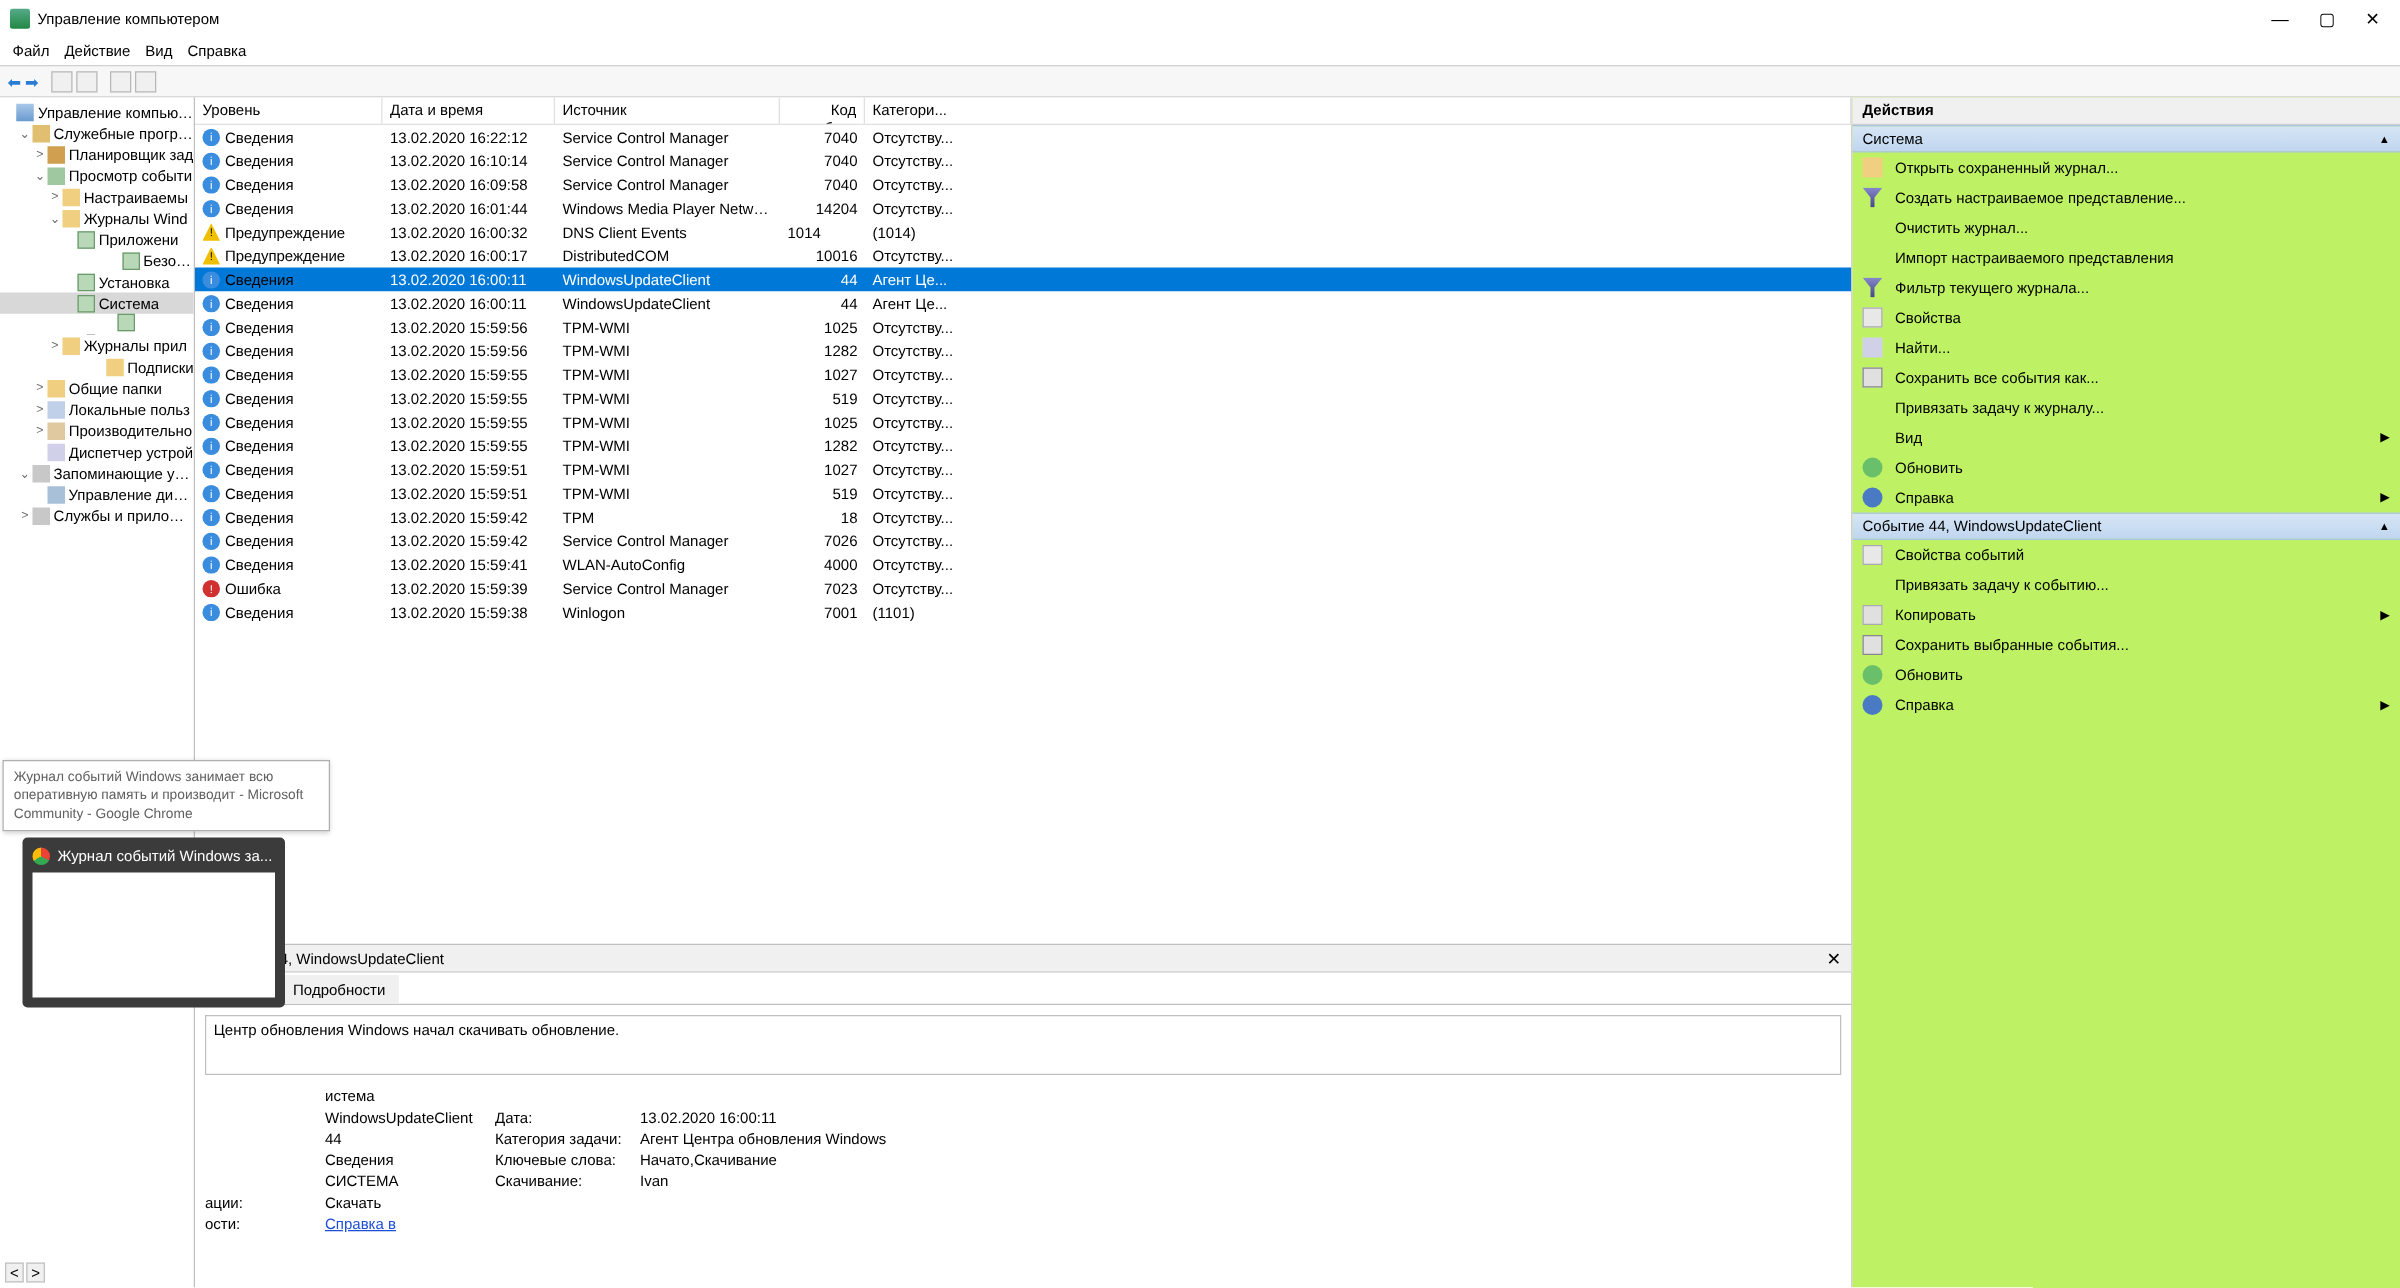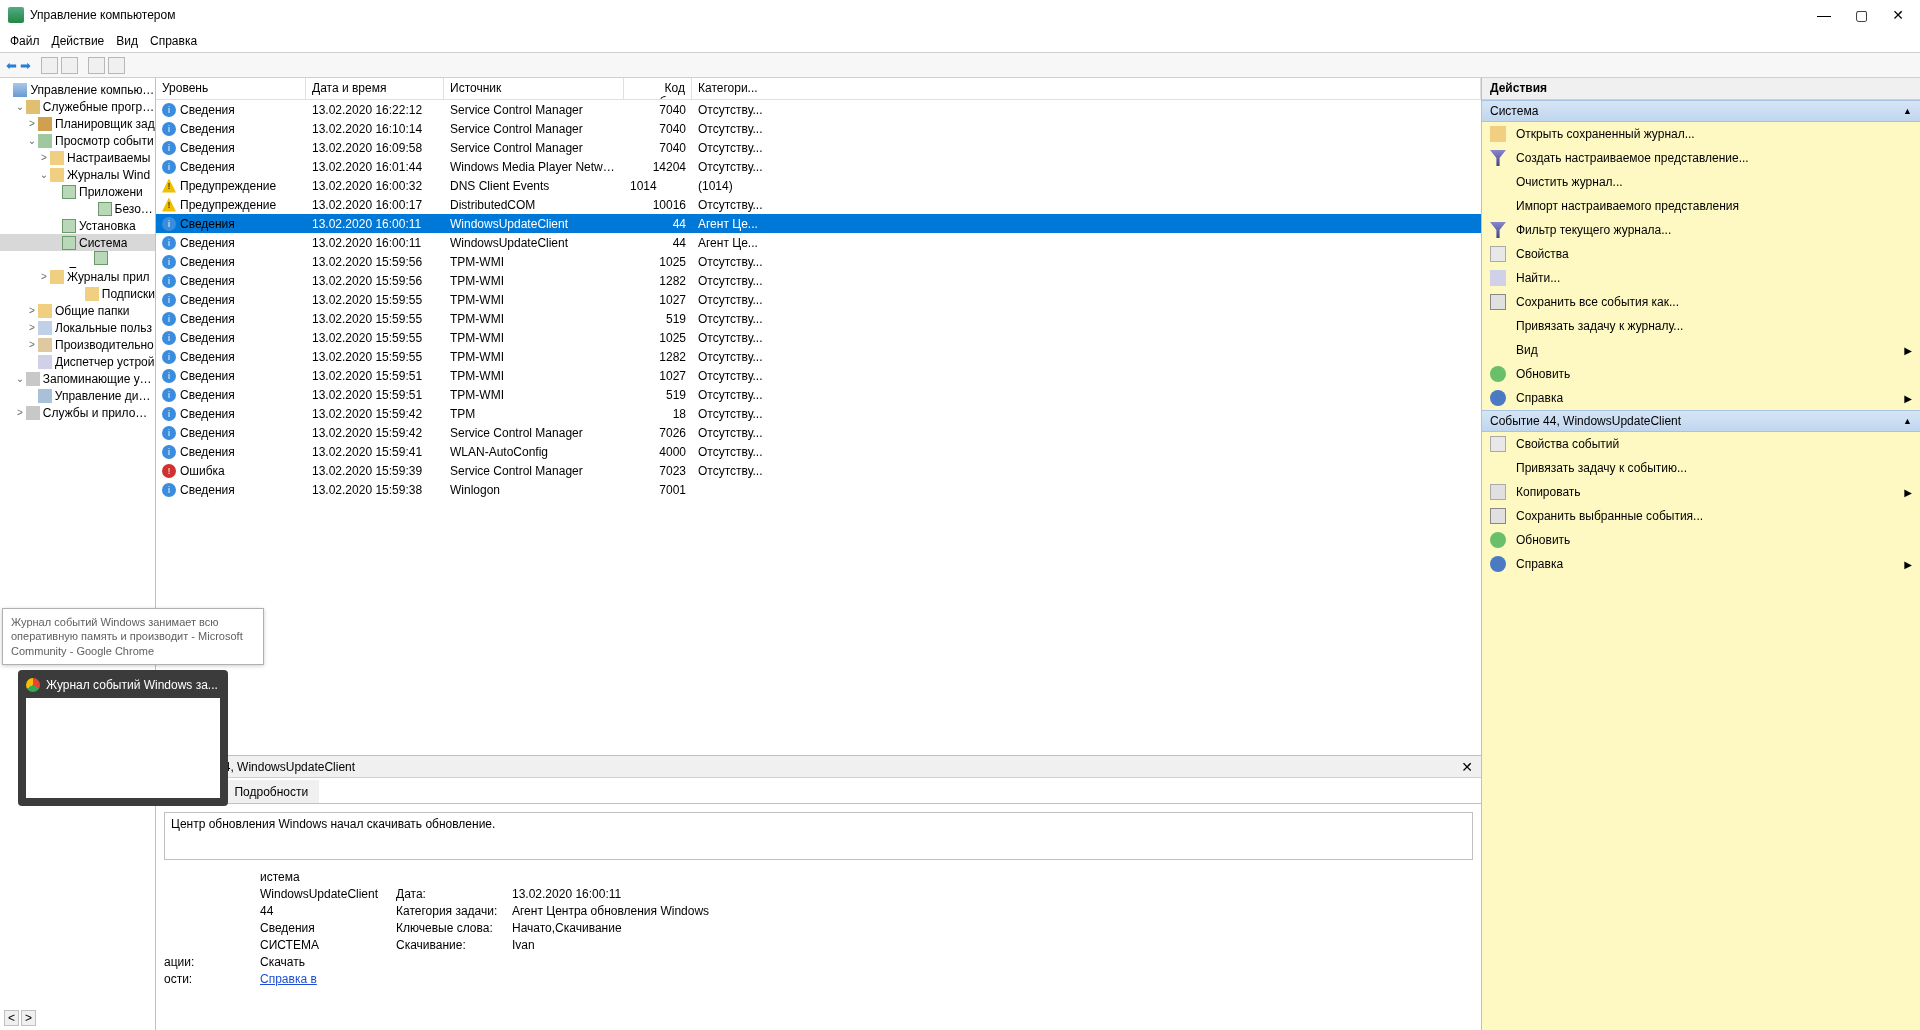--- a/index.html
+++ b/index.html
@@ -58,21 +58,21 @@
 .det-titlebar{height:22px;background:#f0f0f0;border-bottom:1px solid #d0d0d0;display:flex;align-items:center;padding:0 8px}
 .det-titlebar .close{margin-left:auto;font-size:14px;cursor:default}
 .det-tabs{height:26px;display:flex;align-items:flex-end;padding:0 6px;border-bottom:1px solid #c0c0c0}
 .det-tab{padding:4px 10px;border:1px solid #c0c0c0;border-bottom:none;background:#fff;position:relative;top:1px;cursor:default}
 .det-tab.inactive{background:#f0f0f0;border-color:transparent;top:0}
 .det-content{flex:1;padding:8px;overflow:auto}
 .det-msg{border:1px solid #c0c0c0;padding:4px 6px;height:48px;margin-bottom:10px}
 .det-grid{display:grid;grid-template-columns:90px 130px 110px auto;row-gap:3px;column-gap:6px}
 .det-grid .lab{color:#000}
 .det-link{color:#1d4ed8;text-decoration:underline;cursor:pointer}
-.actions{width:438px;background:#fef9c3;display:flex;flex-direction:column}
+.actions{width:438px;background:#bef264;display:flex;flex-direction:column}
 .act-title{height:22px;background:#f0f0f0;border-bottom:1px solid #d0d0d0;padding:3px 8px;font-weight:bold}
 .act-section{background:linear-gradient(#d6e5f5,#c0d6ef);padding:3px 8px;border-top:1px solid #a8c4e4;border-bottom:1px solid #a8c4e4;display:flex;align-items:center;cursor:default}
 .act-section .caret{margin-left:auto;font-size:9px}
 .act-item{height:24px;display:flex;align-items:center;padding:0 8px;cursor:default}
 .act-item .aic{width:16px;height:16px;margin-right:10px;flex-shrink:0}
 .act-item .arr{margin-left:auto;font-size:10px}
 .aic.open{background:#f0d080}
 .aic.filt{background:linear-gradient(#88c,#448);clip-path:polygon(0 0,100% 0,60% 50%,60% 100%,40% 100%,40% 50%)}
 .aic.prop{background:#e8e8e8;border:1px solid #aaa}
 .aic.find{background:#d0d0e8}
@@ -434,20 +434,21 @@
           <div class="cell col-cat">Отсутству...</div>
         </div>
         <div class="evtrow">
           <div class="cell col-lvl" style="display: flex; align-items: center;">
             <span class="ic info"></span>
             <span>Сведения</span>
           </div>
           <div class="cell col-dt">13.02.2020 15:59:38</div>
           <div class="cell col-src">Winlogon</div>
           <div class="cell col-id" style="text-align: right;">7001</div>
+          <div class="cell col-cat">(1101)</div>
         </div>
       </div>
 
     <div class="details">
       <div class="det-titlebar">
         <span>Событие 44, WindowsUpdateClient</span>
         <span class="close">✕</span>
       </div>
       <div class="det-tabs">
         <div class="det-tab">Общие</div>

